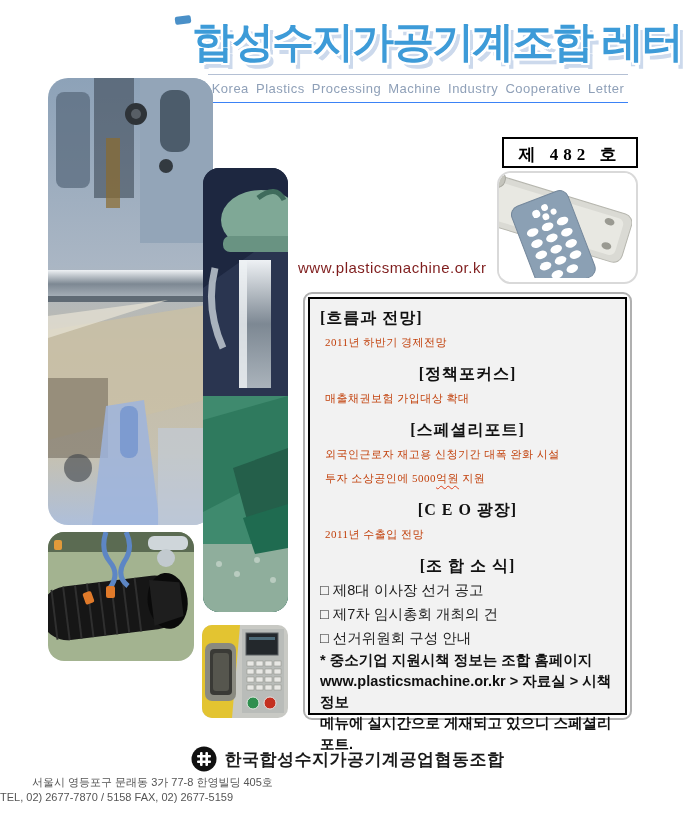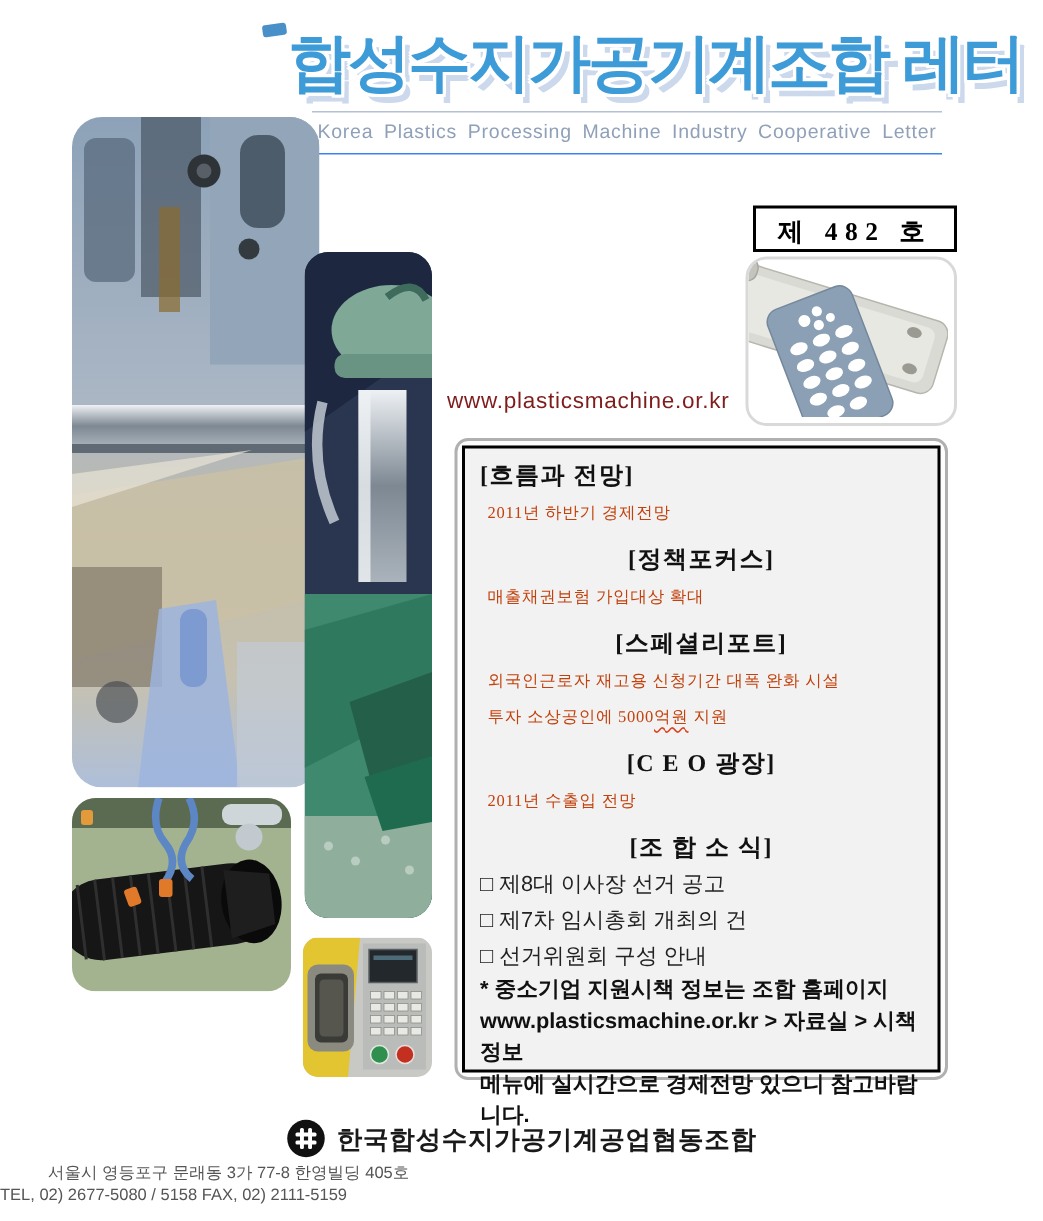--- a/index.html
+++ b/index.html
@@ -245,36 +245,36 @@
       <div class="sec-header sec-gap">[C E O 광장]</div>
       <div class="sec-item">2011년 수출입 전망</div>
 
       <div class="sec-header sec-gap">[조 합 소 식]</div>
       <div class="check-item">□ 제8대 이사장 선거 공고</div>
       <div class="check-item">□ 제7차 임시총회 개최의 건</div>
       <div class="check-item">□ 선거위원회 구성 안내</div>
 
       <div class="notice-line">* 중소기업 지원시책 정보는 조합 홈페이지</div>
       <div class="notice-line">www.plasticsmachine.or.kr &gt; 자료실 &gt; 시책정보</div>
-      <div class="notice-line">메뉴에 실시간으로 경제전망 있으니 참고바랍니다.</div>
+      <div class="notice-line">메뉴에 실시간으로 게재되고 있으니 스페셜리포트.</div>
     </div>
   </div>
 
   <div class="footer">
     <div class="footer-row">
       <span style="display:inline-flex;">
         <svg width="26" height="26" viewBox="0 0 26 26">
           <circle cx="13" cy="13" r="12.5" fill="#111"></circle>
           <g fill="#fff">
             <rect x="6" y="9" width="14" height="2.6" rx="1"></rect>
             <rect x="6" y="14.4" width="14" height="2.6" rx="1"></rect>
             <rect x="9" y="6" width="2.6" height="14" rx="1"></rect>
             <rect x="14.4" y="6" width="2.6" height="14" rx="1"></rect>
           </g>
         </svg>
       </span>
       <span class="org-name">한국합성수지가공기계공업협동조합</span>
     </div>
     <div class="footer-addr">서울시 영등포구 문래동 3가 77-8 한영빌딩 405호</div>
-    <div class="footer-tel">TEL, 02) 2677-5080 / 5158 FAX, 02) 2111-5159</div>
+    <div class="footer-tel">TEL, 02) 2677-7870 / 5158 FAX, 02) 2677-5159</div>
   </div>
 
 </div>
 
 </body></html>

